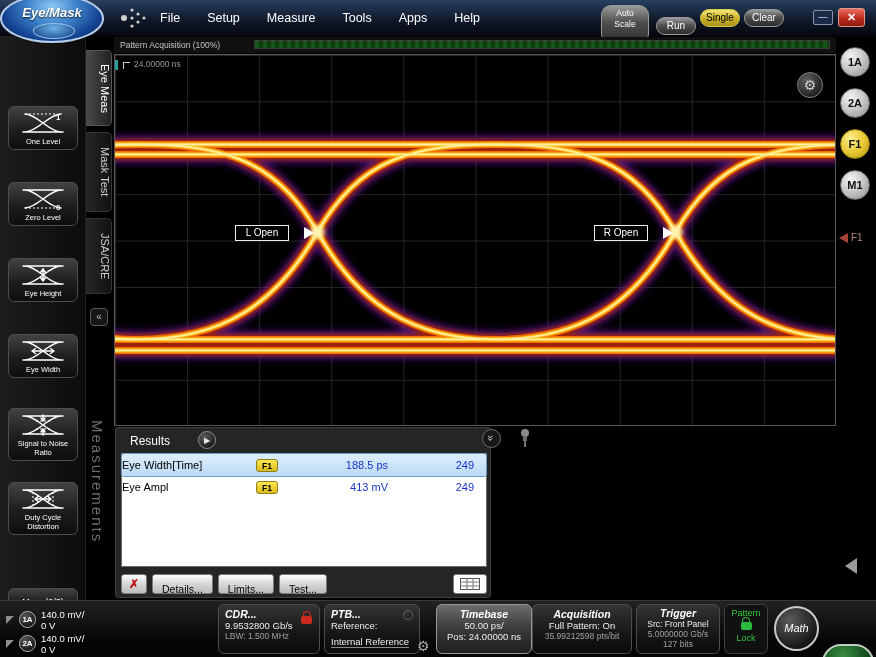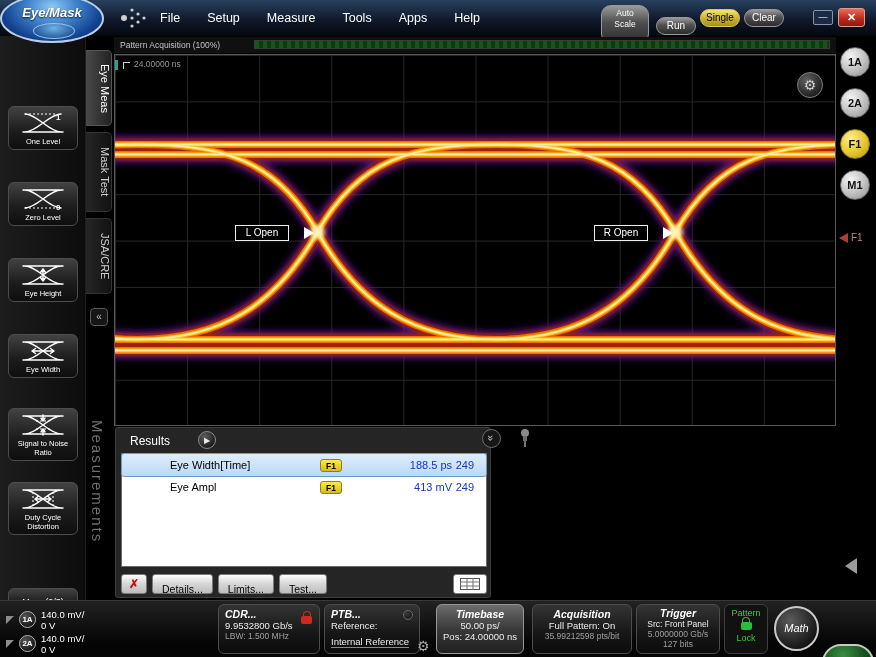--- a/index.html
+++ b/index.html
@@ -96,21 +96,21 @@
   .results { position:absolute; left:114px; top:426px; width:722px; height:174px; background:#000; }
   .rpanel { position:absolute; left:1px; top:1px; width:376px; height:171px; background:#252525;
     border:1px solid #3d3d3d; border-radius:3px; }
   .rtitle { position:absolute; left:14px; top:6px; font-size:12px; color:#fff; }
   .playbtn { position:absolute; left:82px; top:3px; width:18px; height:18px; border-radius:50%;
     background:radial-gradient(circle at 35% 30%, #5e5e5e, #1a1a1a 75%); border:1px solid #8d8d8d;
     color:#ededed; font-size:8px; text-align:center; line-height:17px; }
   .rtable { position:absolute; left:5px; top:25px; width:366px; height:114px; background:#fff; border:1px solid #6a6a6a; }
   .rthead { display:flex; height:19px; background:linear-gradient(#5e5e5e, #343434); color:#fff; font-size:10.5px; align-items:center; }
   .hc-name { width:186px; padding-left:8px; }
-  .c-name { width:150px; padding-left:0; white-space:nowrap; overflow:hidden;margin-left:48px; }
+  .c-name { width:134px; padding-left:0; white-space:nowrap; overflow:hidden; }
   .c-badge { width:36px; display:flex; justify-content:flex-start; }
   .c-cur { width:96px; text-align:right; }
   .c-cnt { flex:1; text-align:right; padding-right:12px; }
   .rrow { display:flex; height:22px; align-items:center; font-size:11px; color:#000; background:#fff; }
   .rrow.selected { background:linear-gradient(#ddeefc, #bcd9f4); outline:1px solid #6f9bc8; border-radius:2px; }
   .fbadge { width:22px; height:13px; background:linear-gradient(#ffe94e, #d9bb1e); border:1px solid #8f7f17;
     border-radius:3px; font-size:8.5px; font-weight:bold; color:#000; text-align:center; line-height:12px; }
   .val { color:#1636c8; }
   .rtools { position:absolute; left:5px; top:146px; width:366px; display:flex; gap:5px; align-items:center; }
   .gbtn, .xbtn, .gridbtn { height:20px; background:linear-gradient(#fdfdfd, #d6d6d6 50%, #bdbdbd);
@@ -405,21 +405,21 @@
 
     <div class="sp" style="left:324px;width:96px;padding:3px 6px">
       <div class="title">PTB...</div>
       <div class="ledcircle"></div>
       <div class="ln">Reference:</div>
       <div class="ln" style="border-bottom:1px solid #8a8a8a;display:inline-block">Internal Reference</div>
     </div>
 
     <div class="gear"><span>⚙</span></div>
 
-    <div class="sp lit" style="left:436px;width:88px;padding:3px 4px">
+    <div class="sp lit" style="left:436px;width:96px;padding:3px 4px">
       <div class="title">Timebase</div>
       <div class="ln">50.00 ps/</div>
       <div class="ln">Pos: 24.00000 ns</div>
     </div>
 
     <div class="sp" style="left:532px;width:100px;padding:3px 4px;text-align:center">
       <div class="title">Acquisition</div>
       <div class="ln">Full Pattern: On</div>
       <div class="dim">35.99212598 pts/bit</div>
     </div>

